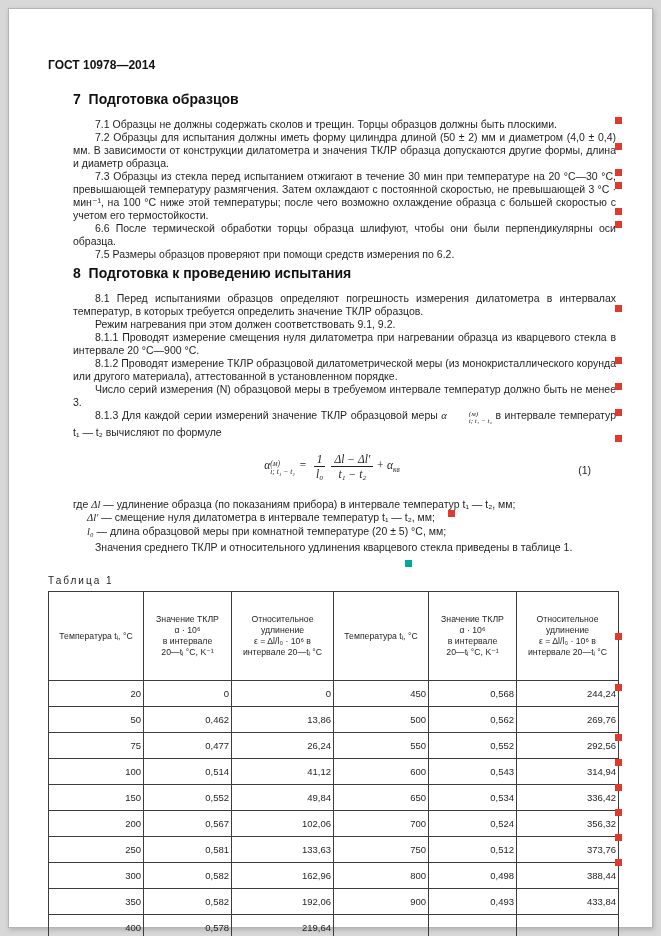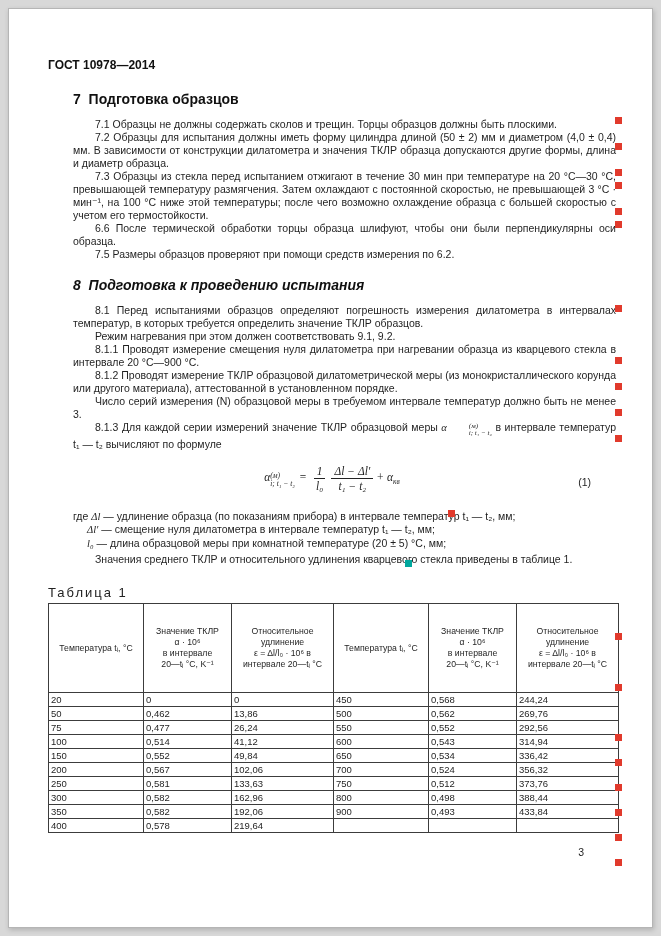--- a/index.html
+++ b/index.html
@@ -18,21 +18,21 @@
   .content{
     padding:50px 36px 0 39px;
     font-size:10.5px;color:#1f1f1f;line-height:13px;
   }
   .doc-header{
     text-align:left;font-weight:bold;font-size:12px;margin:0 0 20px 0;color:#111;
   }
   h2.sec-title{
     font-size:14px;font-weight:bold;margin:0 0 12px 25px;color:#111;line-height:14px;
   }
-  h2.sec-title.second{margin-top:17px;font-style:italic;}
+  h2.sec-title.second{margin-top:5px;}
   p.para{
     margin:0 0 0 25px;text-indent:22px;text-align:justify;line-height:13px;
   }
   
   .mathsym{font-family:"Liberation Serif","DejaVu Serif",serif;font-style:italic;white-space:nowrap;}
   .supsub{
     display:inline-block;vertical-align:-4px;text-align:left;
     font-size:7px;line-height:7.5px;font-style:italic;
   }
   .supsub .ss-top,.supsub .ss-bot{display:block;}
@@ -55,31 +55,31 @@
     font-style:normal;font-family:"Liberation Sans","DejaVu Sans",sans-serif;font-size:10.5px;
   }
   
   .defs{margin-left:25px;line-height:13.5px;}
   .def{margin:0;text-align:left;}
   .def.cont{margin-left:14px;}
   .term{font-family:"Liberation Serif","DejaVu Serif",serif;font-style:italic;}
   .term sub{font-size:7px;font-style:italic;}
   p.closing{margin:3px 0 0 25px;text-indent:22px;text-align:justify;}
   
-  .tbl-caption{margin:20px 0 4px 0;font-size:13px;letter-spacing:2px;color:#222;}
+  .tbl-caption{margin:20px 0 4px 0;font-size:10px;letter-spacing:2px;color:#222;}
   table.data{
     width:100%;border-collapse:collapse;table-layout:fixed;
     font-size:9.5px;color:#1f1f1f;
   }
   table.data th,table.data td{border:1px solid #3c3c3c;}
   table.data th{
     font-weight:normal;font-size:8.7px;line-height:11px;
     text-align:center;vertical-align:middle;padding:22px 2px;white-space:pre-line;
   }
-  table.data td{text-align:left;padding:0 2px;height:12px;}
+  table.data td{text-align:right;padding:6px 2px;height:12px;}
   .page-num{
     text-align:right;padding:13px 32px 0 0;font-size:10.5px;
   }
   
   #marks{position:absolute;left:0;top:0;width:661px;height:936px;pointer-events:none;}
   .mark{position:absolute;width:7px;height:7px;}
 </style>
 </head>
 <body>
 

